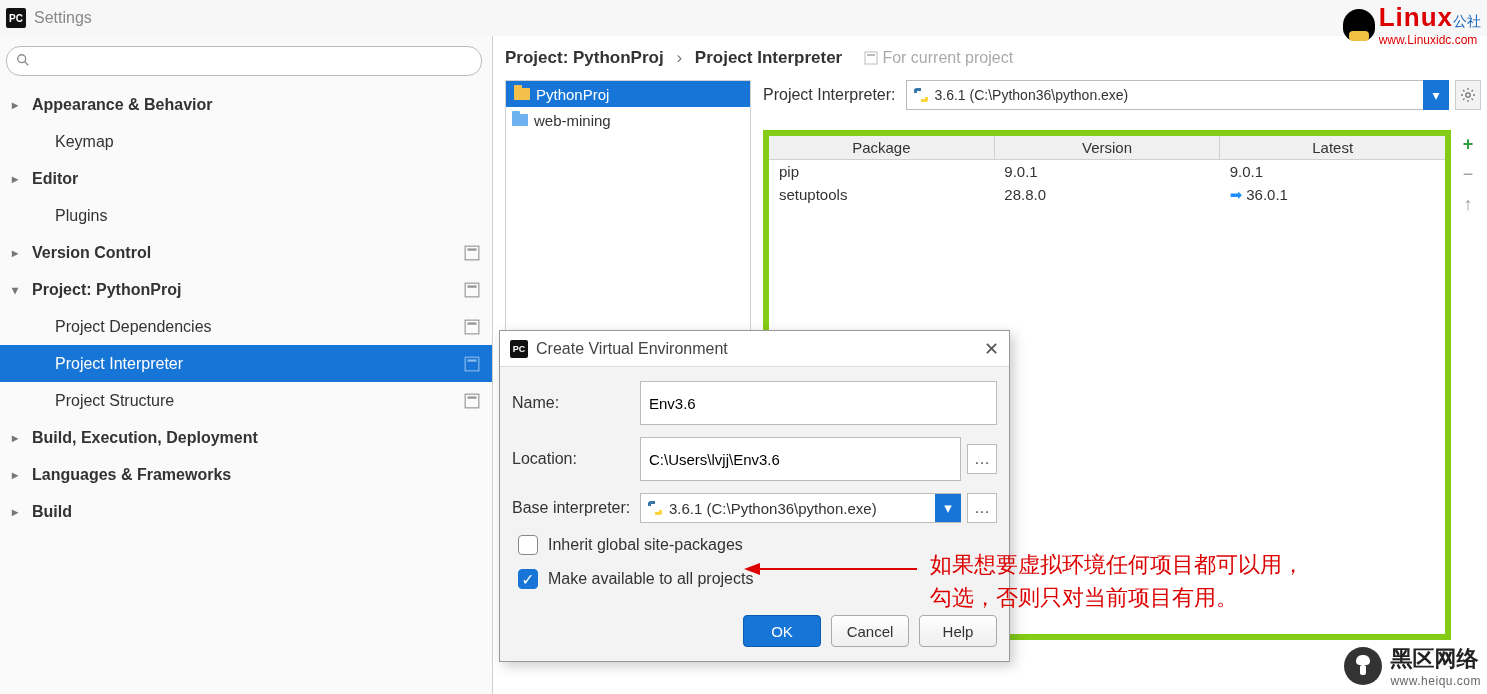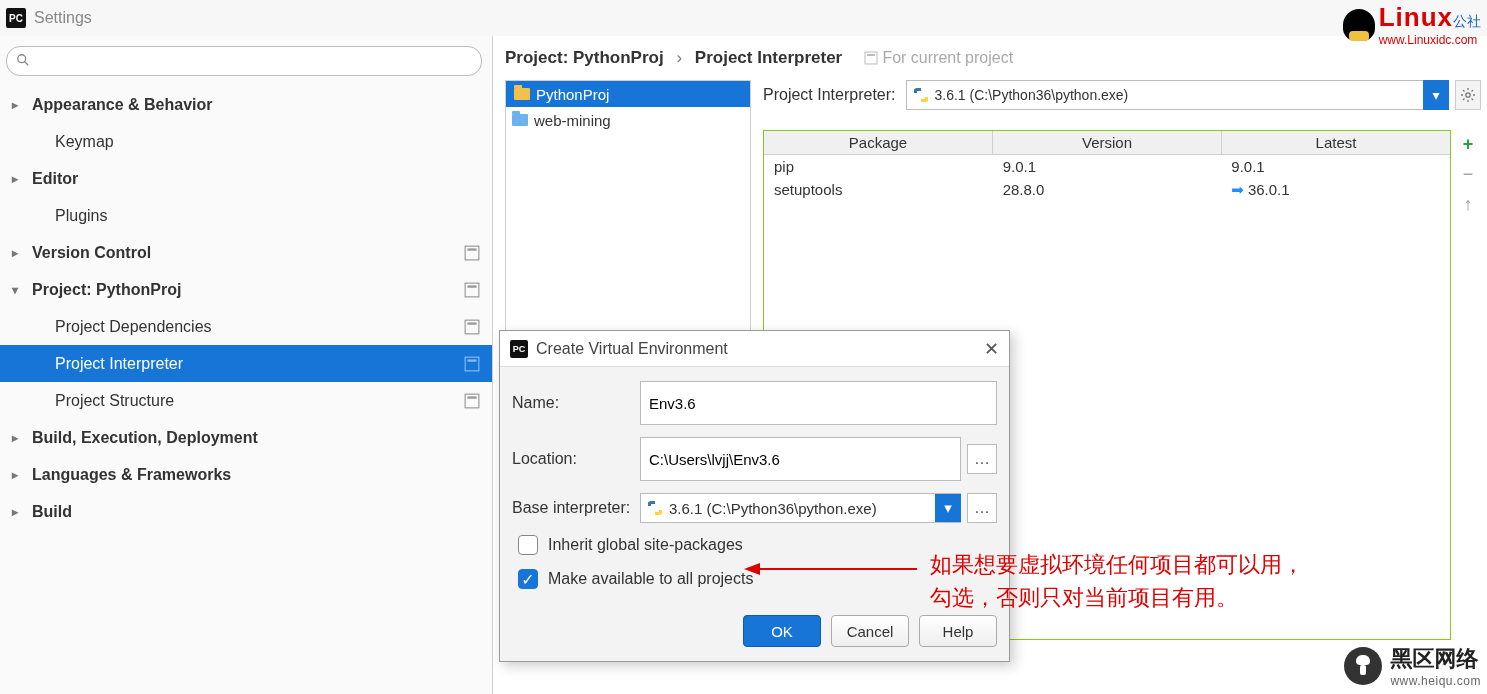--- a/index.html
+++ b/index.html
@@ -44,21 +44,21 @@
 
 .interp-area { flex: 1; display: flex; flex-direction: column; }
 .interp-row { display: flex; align-items: center; margin-bottom: 20px; }
 .interp-label { font-size: 16px; margin-right: 10px; }
 .interp-select { flex: 1; height: 30px; border: 1px solid #bbb; background: #fff; display: flex; align-items: center; padding-left: 6px; position: relative; }
 .py-icon { width: 16px; height: 16px; margin-right: 6px; }
 .dd-btn { width: 26px; height: 30px; background: #1675d6; color: #fff; display: flex; align-items: center; justify-content: center; margin-left: auto; margin-right: -1px; }
 .gear-btn { width: 26px; height: 30px; border: 1px solid #ccc; margin-left: 6px; display: flex; align-items: center; justify-content: center; color: #777; background: #f3f3f3; }
 
 .pkg-zone { flex: 1; display: flex; }
-.pkg-table { flex: 1; border: 1px solid #84cc16; }
+.pkg-table { flex: 1; border: 6px solid #84cc16; }
 .pkg-head { display: flex; background: #f0f0f0; border-bottom: 1px solid #d0d0d0; }
 .pkg-head div { flex: 1; text-align: center; padding: 3px 0; font-size: 15px; border-right: 1px solid #d0d0d0; }
 .pkg-head div:last-child { border-right: none; }
 .pkg-row { display: flex; justify-content: center; }
 .pkg-row div { flex: 1; padding: 3px 10px; font-size: 15px; }
 .arrow-up { color: #1e90ff; margin-right: 4px; }
 .side-btns { width: 26px; display: flex; flex-direction: column; align-items: center; padding-top: 4px; gap: 10px; margin-left: 4px; }
 .side-btn { width: 20px; height: 20px; display: flex; align-items: center; justify-content: center; font-size: 18px; color: #999; }
 .side-btn.green { color: #2e9e3f; font-weight: bold; }
 

